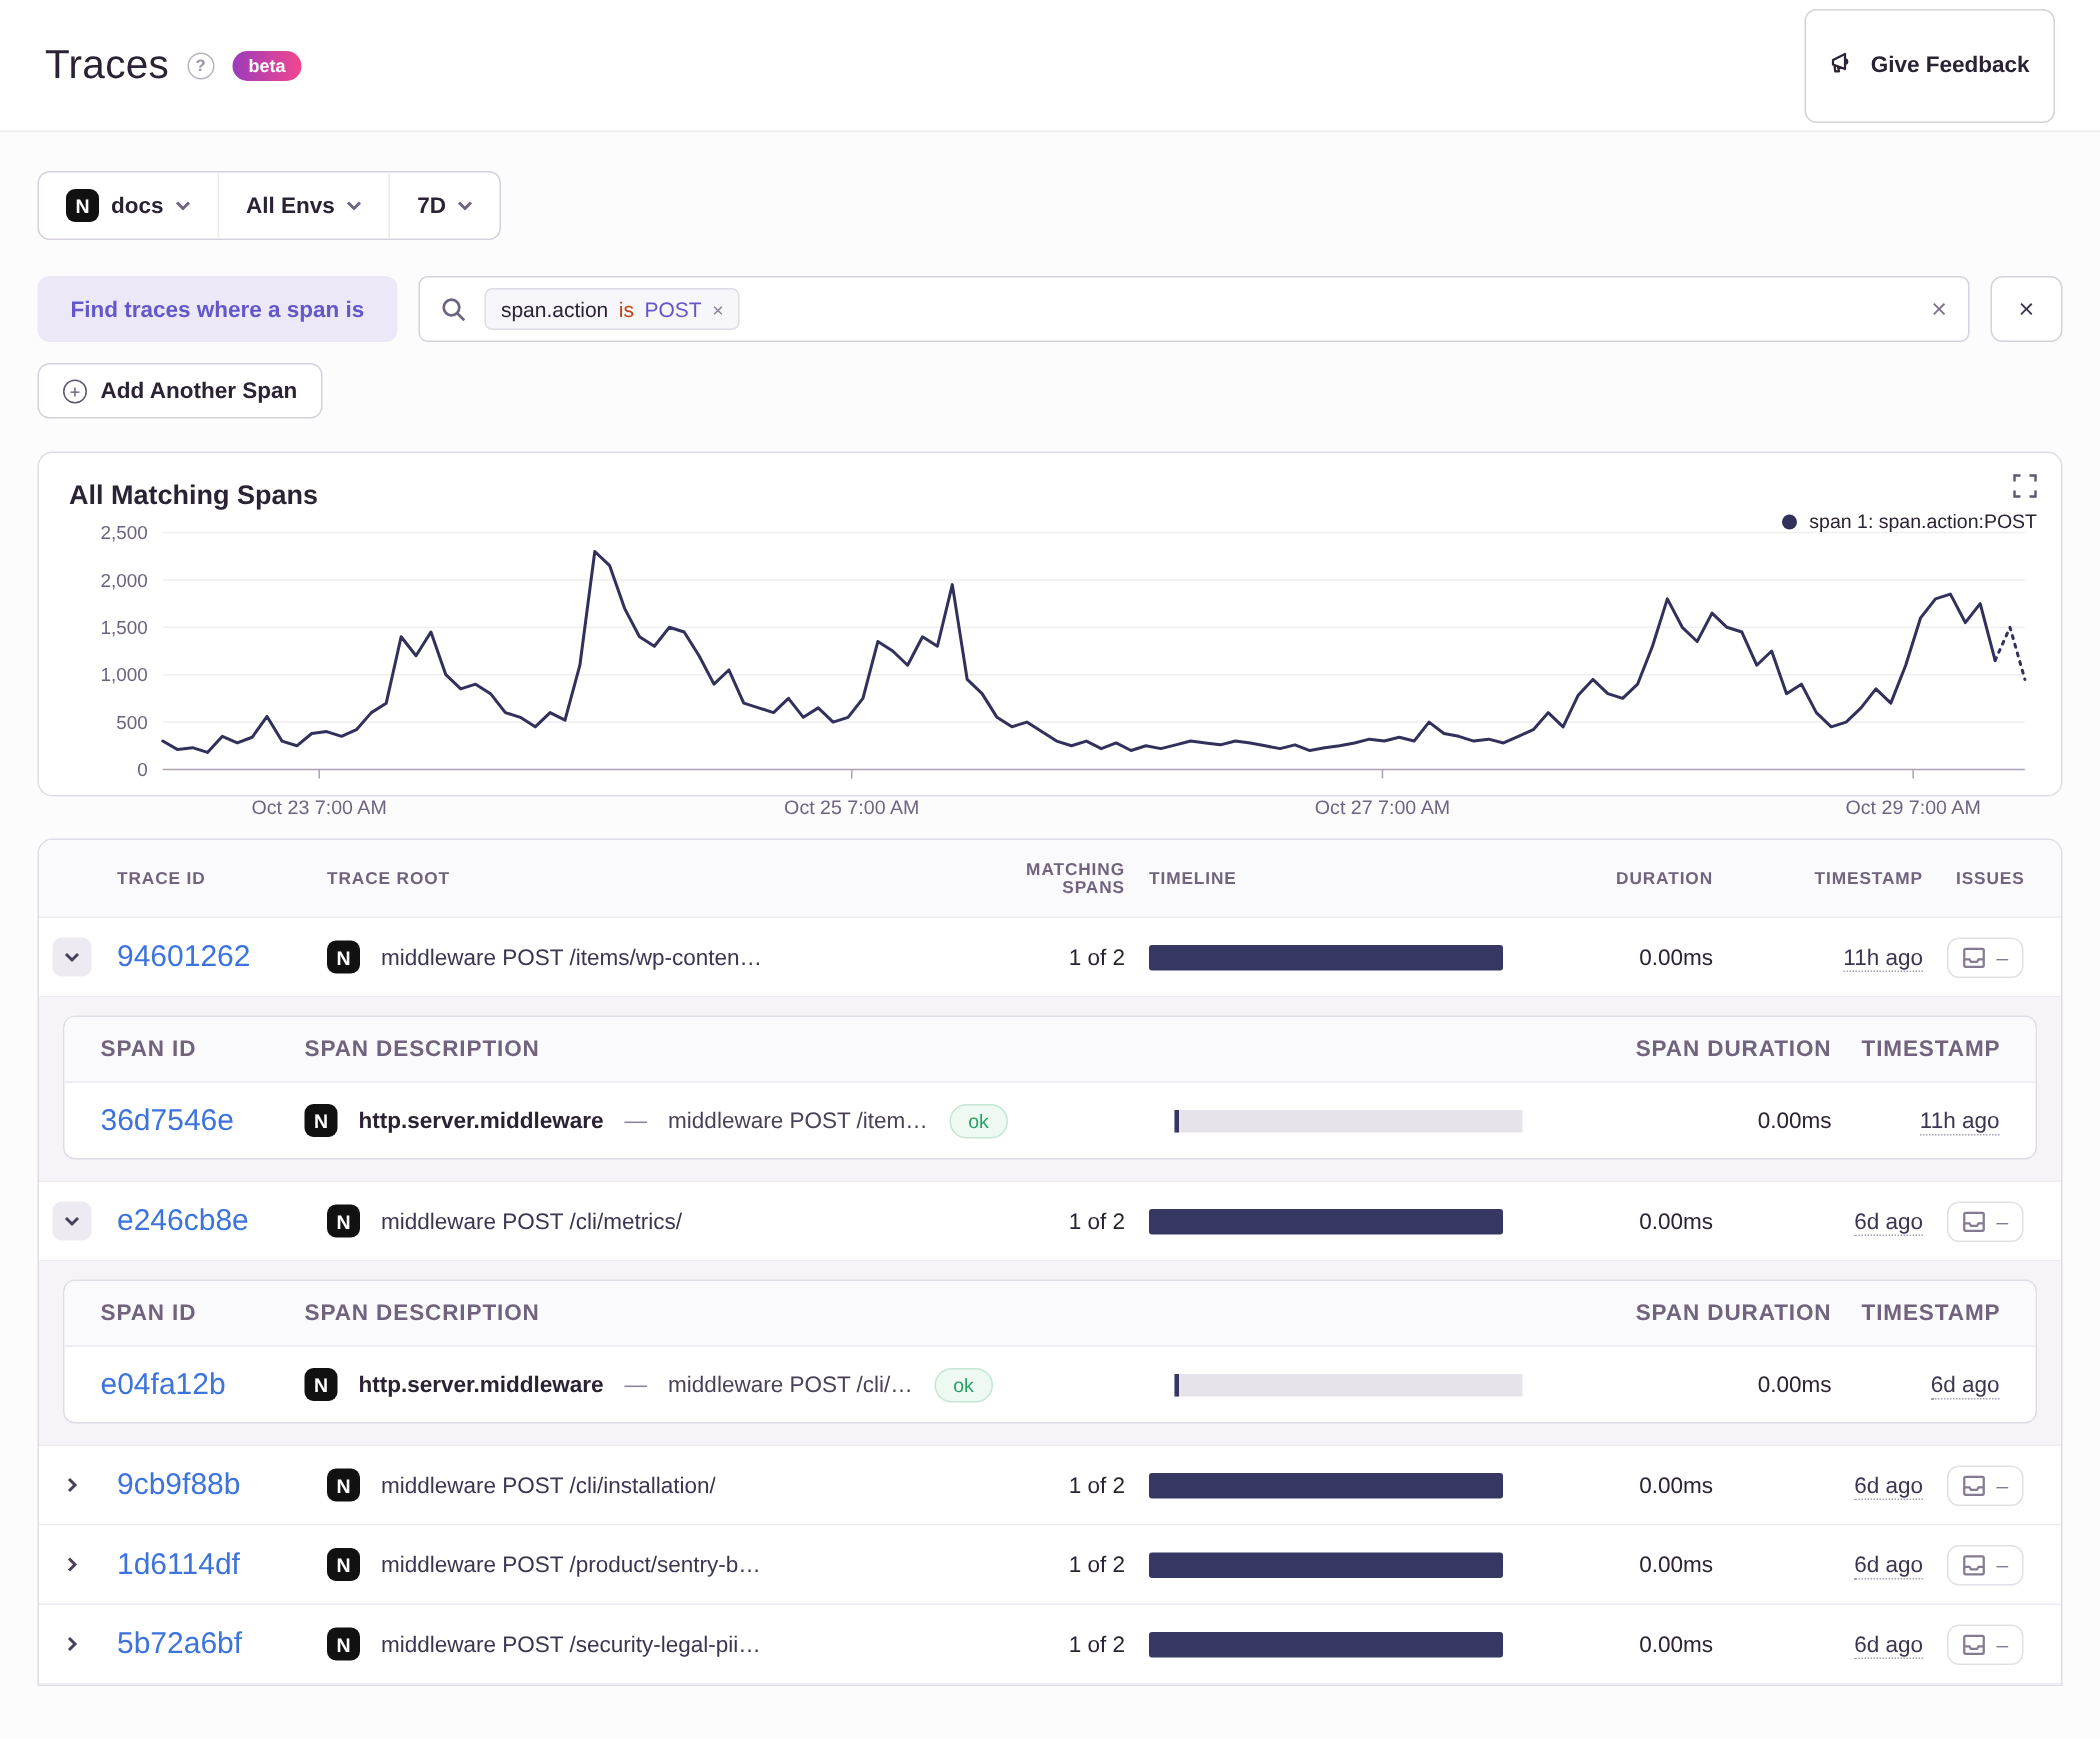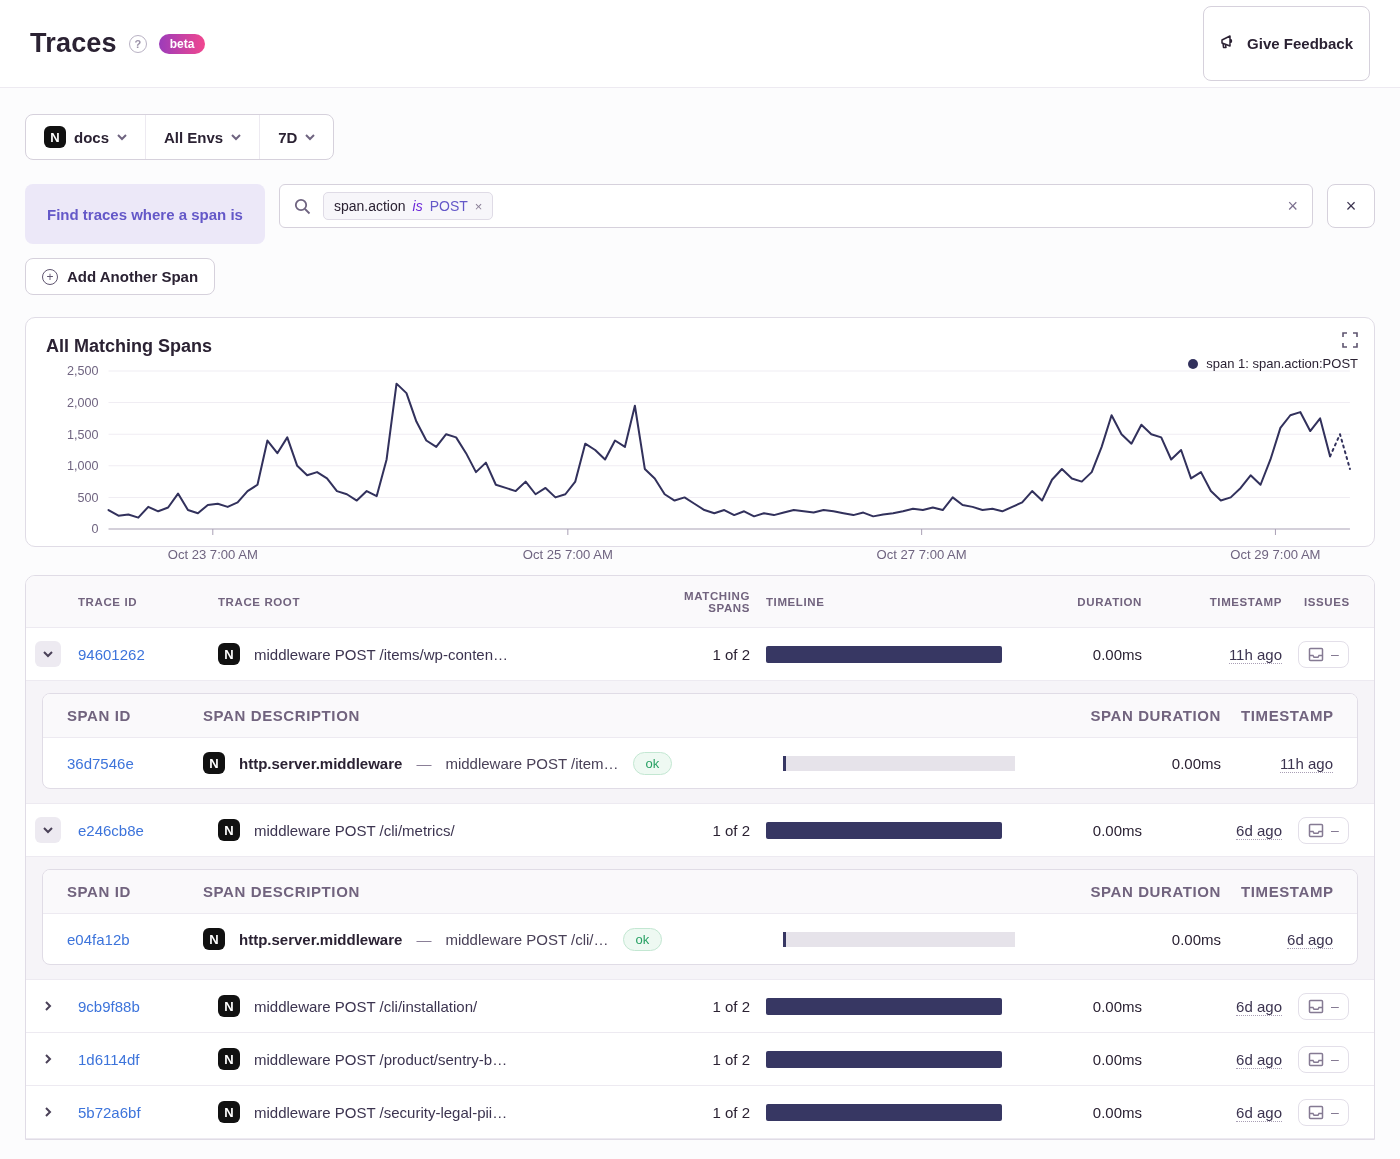--- a/index.html
+++ b/index.html
@@ -16,21 +16,21 @@
     --subtle-bg:#faf9fb;
   }
   *{box-sizing:border-box;margin:0;padding:0;}
   html,body{width:1400px;background:#fcfcfd;font-family:"Liberation Sans",sans-serif;color:var(--text-dark);}
   body{height:1159px;overflow:hidden;}
 
   
   .page-header{height:88px;background:#fff;border-bottom:1px solid var(--border-light);
     display:flex;align-items:center;justify-content:space-between;padding:0 30px;}
   .title-wrap{display:flex;align-items:center;gap:12px;}
-  .page-title{font-size:27px;font-weight:bold;letter-spacing:.2px;}
+  .page-title{font-size:27px;font-weight:normal;letter-spacing:.2px;}
   .help-icon{width:18px;height:18px;border:1.5px solid #b9b2c4;border-radius:50%;
     display:inline-flex;align-items:center;justify-content:center;font-size:11px;color:#9b92a8;font-weight:bold;}
   .beta-badge{background:linear-gradient(90deg,#9c3cba,#f1478f);color:#fff;font-size:12px;font-weight:bold;
     padding:3px 11px;border-radius:20px;}
   .feedback-btn{display:flex;align-items:center;gap:9px;border:1px solid #d6d1dc;background:#fff;
     border-radius:8px;padding:27px 16px;font-size:15px;font-weight:bold;color:var(--text-dark);cursor:pointer;}
 
   .content{padding:0 25px;}
 
   
@@ -40,28 +40,28 @@
     color:var(--text-dark);cursor:pointer;}
   .filter-seg + .filter-seg{border-left:1px solid var(--border-light);}
   .n-avatar{width:22px;height:22px;background:#111;color:#fff;border-radius:6px;font-size:13px;font-weight:bold;
     display:inline-flex;align-items:center;justify-content:center;flex:none;}
   .chev{width:10px;height:10px;flex:none;}
   .chev svg{display:block;stroke:#6f6480;stroke-width:2;fill:none;}
 
   
   .search-row{margin-top:24px;display:flex;align-items:stretch;gap:14px;}
   .where-pill{flex:none;background:#ece8f8;color:var(--accent-purple);font-weight:bold;font-size:15px;
-    border-radius:8px;display:flex;align-items:center;padding:0 22px;height:60px;}
+    border-radius:8px;display:flex;align-items:center;padding:0 22px;height:44px;}
   .search-box{flex:1;display:flex;align-items:center;border:1px solid #d6d1dc;border-radius:6px;background:#fff;
     padding:0 14px;height:44px;gap:12px;}
   .search-icon svg{display:block;stroke:#6f6480;stroke-width:1.8;fill:none;}
   .chip{display:flex;align-items:center;gap:7px;background:#f7f6fa;border:1px solid #dfdbe6;border-radius:5px;
     padding:5px 10px;font-size:14px;}
   .chip .k{color:var(--text-dark);}
-  .chip .op{color:#6d28d9;font-style:italic;}
+  .chip .op{color:#c2410c;}
   .chip .v{color:var(--accent-purple);}
   .chip .x{color:#8a7f97;cursor:pointer;font-size:13px;}
   .search-clear{margin-left:auto;color:#7d7290;font-size:18px;cursor:pointer;}
   .close-filter-btn{flex:none;width:48px;height:44px;border:1px solid #d6d1dc;border-radius:8px;background:#fff;
     font-size:18px;color:#3c3450;cursor:pointer;}
   .add-span-row{margin-top:14px;}
   .add-span-btn{display:inline-flex;align-items:center;gap:9px;border:1px solid #d6d1dc;border-radius:8px;
     background:#fff;padding:9px 16px;font-size:15px;font-weight:bold;color:var(--text-dark);cursor:pointer;}
   .plus-icon{width:16px;height:16px;border:1.4px solid #5f5570;border-radius:50%;display:inline-flex;
     align-items:center;justify-content:center;font-size:12px;font-weight:normal;color:#5f5570;}
@@ -88,21 +88,21 @@
   .trow{display:grid;grid-template-columns:44px 140px 1fr 120px 280px 112px 140px 84px;
     align-items:center;min-height:53px;border-bottom:1px solid var(--border-light);background:#fff;}
   .trow.head{background:var(--subtle-bg);min-height:52px;}
   .hcell{font-size:11.5px;font-weight:bold;letter-spacing:.6px;color:var(--text-gray);padding:0 8px;}
   .cell{padding:0 8px;font-size:15px;}
   .c-exp{display:flex;justify-content:center;}
   .exp-btn{border:none;background:#edeaf1;border-radius:6px;width:26px;height:26px;display:flex;
     align-items:center;justify-content:center;cursor:pointer;}
   .exp-btn.collapsed{background:transparent;}
   .exp-btn svg{stroke:#4a4158;stroke-width:2;fill:none;}
-  .link{color:var(--link-blue);text-decoration:none;cursor:pointer;font-size:15px;}
+  .link{color:var(--link-blue);text-decoration:none;cursor:pointer;font-size:20px;}
   .c-root{display:flex;align-items:center;gap:14px;min-width:0;}
   .root-text{white-space:nowrap;overflow:hidden;text-overflow:ellipsis;color:#3c3450;}
   .ta-r{text-align:right;}
   .bar-main{height:17px;background:var(--timeline-bar);border-radius:2px;margin-right:28px;cursor:pointer;}
   .ts{border-bottom:1.5px dotted #a99fb5;cursor:pointer;color:#3c3450;margin-top:40px;}
   .c-iss{display:flex;justify-content:flex-start;}
   .issues-pill{display:inline-flex;align-items:center;gap:7px;border:1px solid #e3dfe9;border-radius:8px;
     padding:5px 9px;color:#857a93;}
   .issues-pill svg{display:block;stroke:#857a93;stroke-width:1.5;fill:none;}
   .issues-pill .dash{font-size:14px;line-height:1;}

